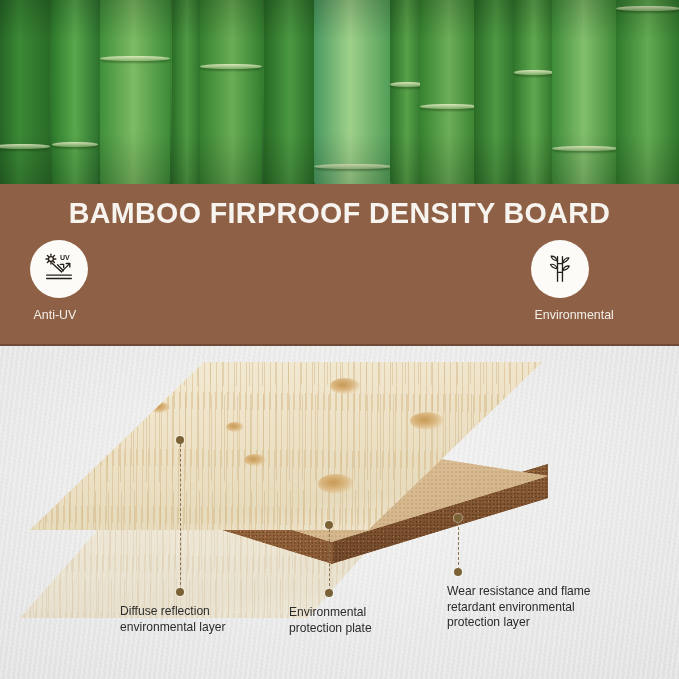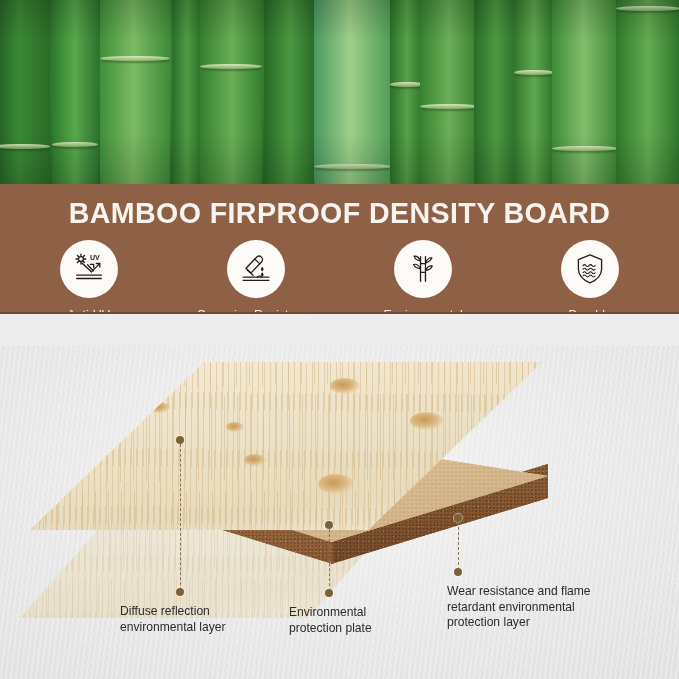--- a/index.html
+++ b/index.html
@@ -21,35 +21,35 @@
   }
   .culm{position:absolute;top:-6px;bottom:-2px;border-radius:5px;}
   .culm::after{content:"";position:absolute;left:0;right:0;height:5px;border-radius:3px;}
   .node{position:absolute;left:0;right:0;height:5px;border-radius:50%/60%;
         background:linear-gradient(180deg,rgba(226,236,195,.92),rgba(150,180,120,.55));
         box-shadow:0 2px 2px rgba(20,50,15,.35);}
   .hero-shade{position:absolute;inset:0;
     background:linear-gradient(180deg,rgba(0,0,0,.18) 0%,rgba(0,0,0,0) 22%,rgba(0,0,0,0) 72%,rgba(0,0,0,.16) 100%);}
 
   
-  .banner{position:absolute;left:0;top:184px;width:679px;height:130px;
+  .banner{position:absolute;left:0;top:184px;width:679px;height:162px;
           background:#90miss;}
   .banner{background:#8e6146;}
   .banner-rule{position:absolute;left:0;bottom:0;width:679px;height:2px;background:#6f4a34;}
   .banner-title{
     position:absolute;left:0;top:12px;width:679px;text-align:center;
     color:#f7f3ee;font-size:29.5px;line-height:34px;font-weight:700;
     letter-spacing:.4px;white-space:nowrap;
     font-family:"Liberation Sans Narrow","Liberation Sans",sans-serif;
     transform:scaleX(.97);transform-origin:center;
   }
   .features{position:absolute;left:0;top:56px;width:679px;
             display:flex;justify-content:space-between;padding:0 30px;
             box-sizing:border-box;}
-  .feature{width:118px;display:flex;flex-direction:column;align-items:center;}
+  .feature{width:118px;display:flex;flex-direction:column;}
   .fcircle{width:58px;height:58px;border-radius:50%;background:#fdfbf8;
            display:flex;align-items:center;justify-content:center;}
   .fcircle svg{display:block;}
   .flabel{margin-top:9px;color:#f4efe9;font-size:13.2px;line-height:15px;
           white-space:nowrap;letter-spacing:0px;
           font-family:"Liberation Sans Narrow","Liberation Sans",sans-serif;
           transform:scaleX(.94);}
 
   
   .stage{position:absolute;left:0;top:346px;width:679px;height:333px;
@@ -168,65 +168,38 @@
             <path d="M27.6 14.2 L31.4 14.2 L31.4 18"></path>
             <path d="M18.5 15.6 L24.5 21.8"></path>
             <path d="M21.4 15.1 L24.9 15.1 L24.9 18.4"></path>
             <path d="M7 26.5 H33"></path>
             <path d="M7 30 H33"></path>
           </svg>
         </div>
         <div class="flabel">Anti-UV</div>
       </div>
 
-      <div class="feature">
-        <div class="fcircle">
-          <svg width="38" height="38" viewBox="0 0 40 40" fill="none" stroke="#231f18" stroke-width="1.4" stroke-linecap="round" stroke-linejoin="round">
-            <path d="M9.5 19.2 L20.6 7.6 a3.6 3.6 0 0 1 5.2 5 L14.6 24.3 Z"></path>
-            <path d="M18.8 9.6 L24 14.6"></path>
-            <path d="M11 21.4 L16.9 26.7"></path>
-            <path d="M26.6 18.6 q1.4 2 0 3.1 q-1.4 -1.1 0 -3.1 Z" stroke-width="1.2"></path>
-            <path d="M26.6 24.2 q1.4 2 0 3.1 q-1.4 -1.1 0 -3.1 Z" stroke-width="1.2"></path>
-            <path d="M6.5 28.6 H33.5"></path>
-            <path d="M6.5 32 H33.5"></path>
-            <path d="M21.5 28.6 q2.2 -3 4.6 0" stroke-width="1.3"></path>
-          </svg>
-        </div>
-        <div class="flabel">Corrosion Resistance</div>
-      </div>
 
 
       <div class="feature">
         <div class="fcircle">
           <svg width="38" height="38" viewBox="0 0 40 40" fill="none" stroke="#231f18" stroke-width="1.4" stroke-linecap="round" stroke-linejoin="round">
             <path d="M17.4 7 V33"></path>
             <path d="M22.6 7 V33"></path>
             <path d="M17.4 14.4 H22.6"></path>
             <path d="M17.4 23.6 H22.6"></path>
             <path d="M17.2 11.6 q-5.4 -1.2 -6.6 -5.2 q4.8 -0.4 6.6 5.2 Z" stroke-width="1.2"></path>
             <path d="M17.2 19.6 q-5.6 -0.6 -7.2 -4.4 q4.9 -1 7.2 4.4 Z" stroke-width="1.2"></path>
             <path d="M22.8 13.6 q5.2 -1.6 6.6 -5.4 q-4.8 -0.2 -6.6 5.4 Z" stroke-width="1.2"></path>
             <path d="M22.8 21.6 q5.6 -1 7 -4.8 q-5 -0.6 -7 4.8 Z" stroke-width="1.2"></path>
           </svg>
         </div>
         <div class="flabel">Environmental</div>
       </div>
 
-      <div class="feature">
-        <div class="fcircle">
-          <svg width="38" height="38" viewBox="0 0 40 40" fill="none" stroke="#231f18" stroke-width="1.4" stroke-linecap="round" stroke-linejoin="round">
-            <path d="M20 5.2 L32.2 10.2 V20 q0 9.4 -12.2 14.6 Q7.8 29.4 7.8 20 V10.2 Z"></path>
-            <path d="M12.6 16.4 q1.6 -2 3.2 0 q1.6 2 3.2 0 q1.6 -2 3.2 0 q1.6 2 3.2 0" stroke-width="1.1"></path>
-            <path d="M12.6 20.2 q1.6 -2 3.2 0 q1.6 2 3.2 0 q1.6 -2 3.2 0 q1.6 2 3.2 0" stroke-width="1.1"></path>
-            <path d="M12.6 24 q1.6 -2 3.2 0 q1.6 2 3.2 0 q1.6 -2 3.2 0 q1.6 2 3.2 0" stroke-width="1.1"></path>
-            <path d="M12.6 27.4 q1.6 -2 3.2 0 q1.6 2 3.2 0 q1.6 -2 3.2 0 q1.6 2 3.2 0" stroke-width="1.1"></path>
-          </svg>
-        </div>
-        <div class="flabel">Durable</div>
-      </div>
 
     </div>
     <div class="banner-rule"></div>
   </div>
 
   <div class="stage">
     <div class="stage-noise"></div>
 
     <div style="position:absolute;left:20px;top:122px;width:420px;height:150px;
                 clip-path:polygon(31.5% 0%, 100% 0%, 68.5% 100%, 0% 100%);

